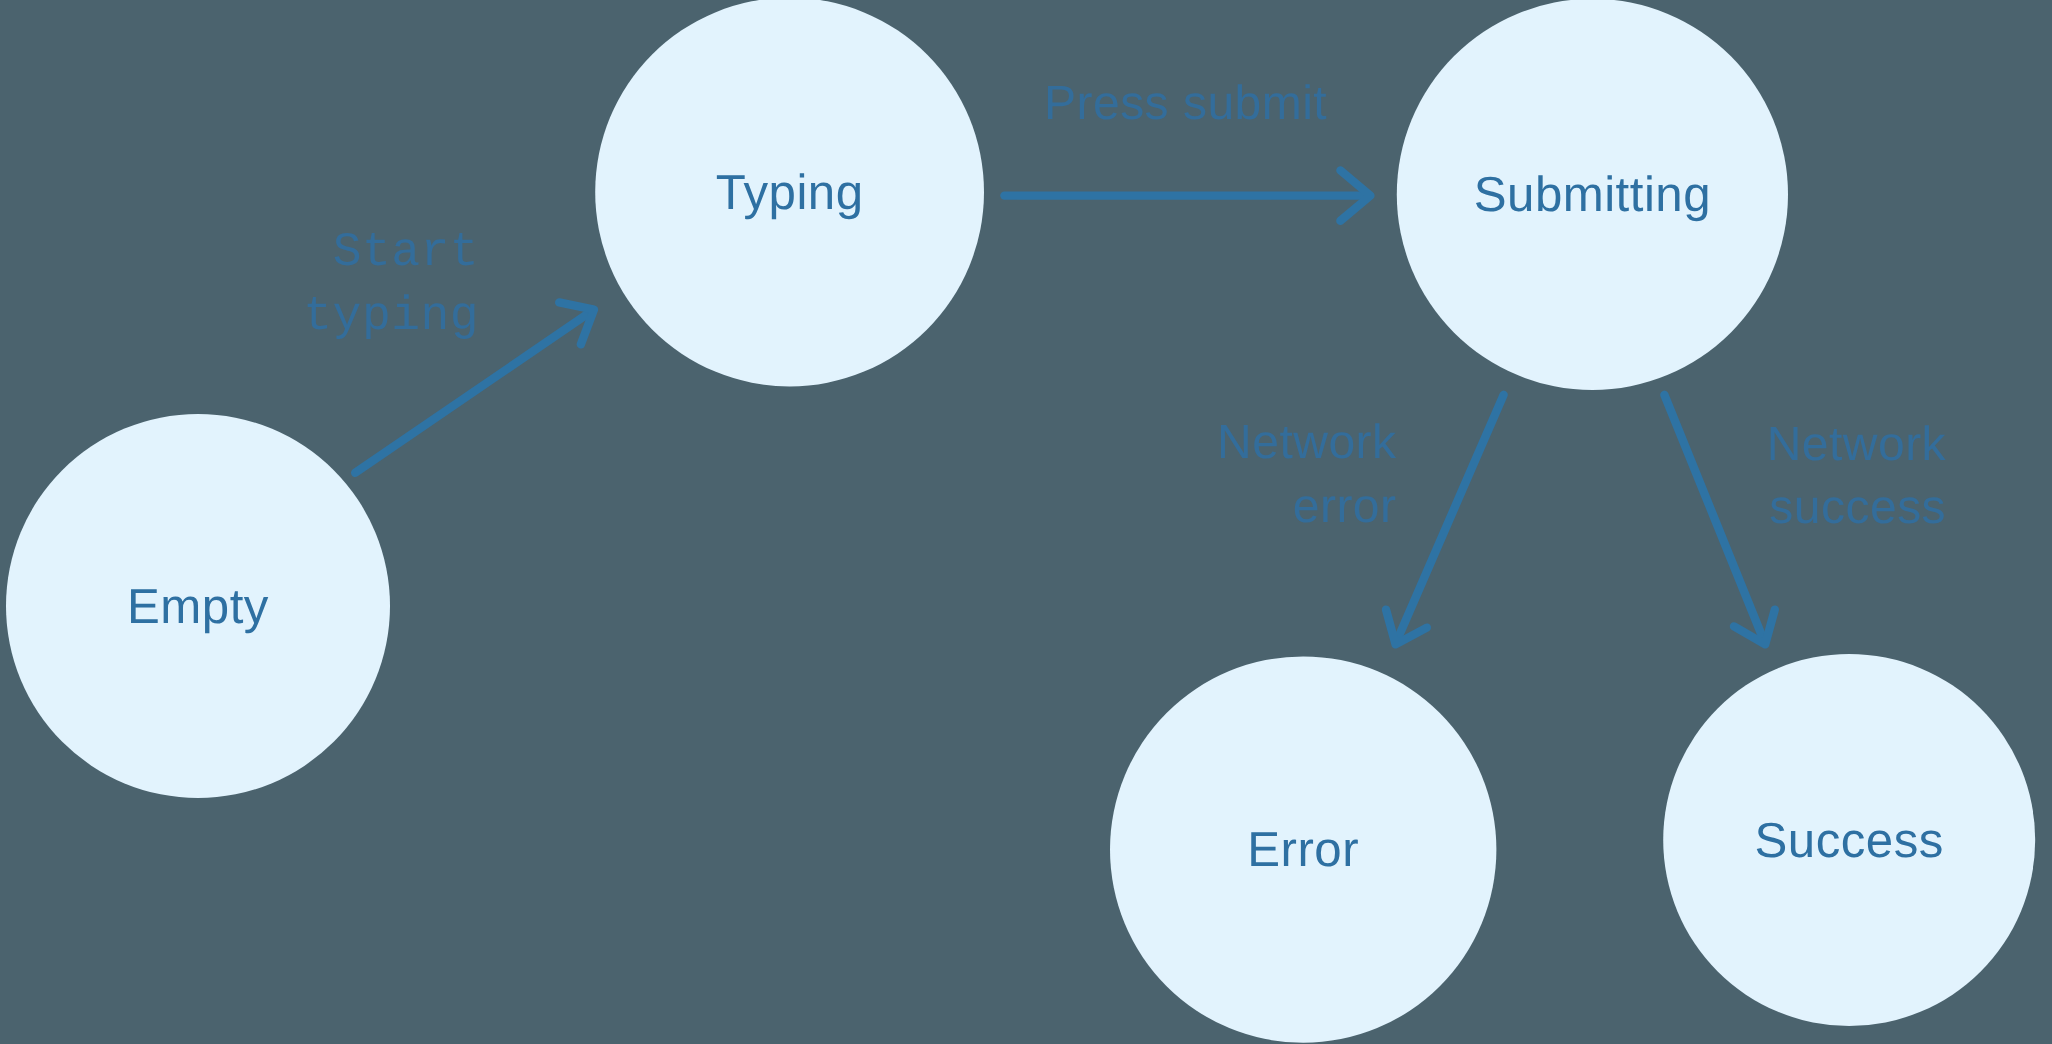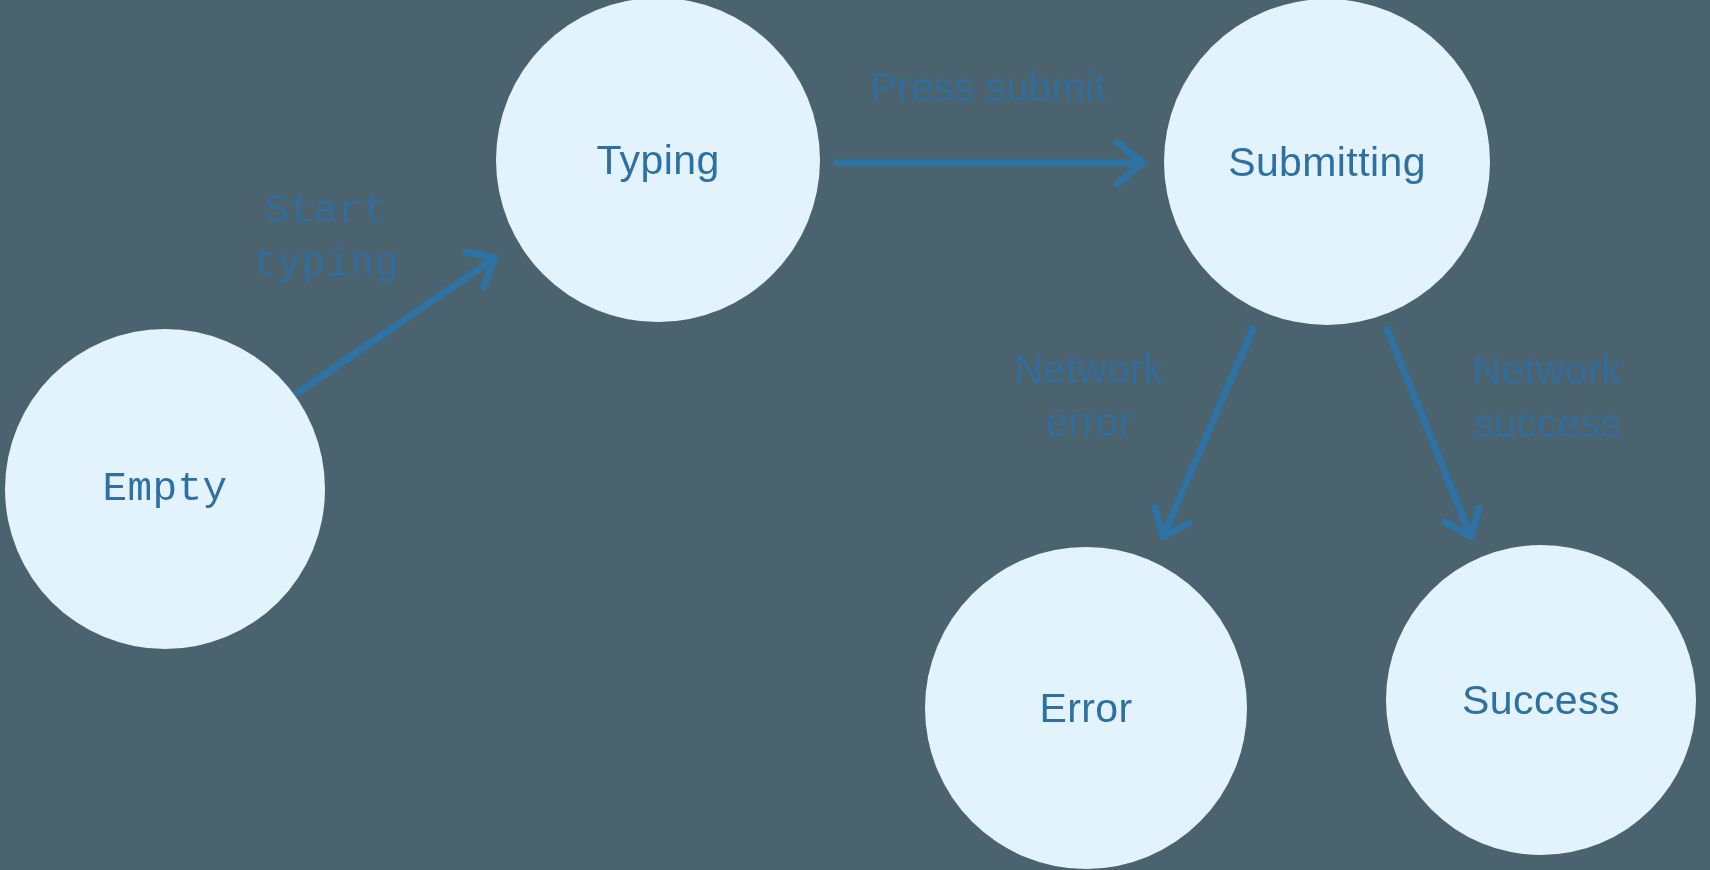--- a/index.html
+++ b/index.html
@@ -35,21 +35,21 @@
     display:flex;align-items:center;justify-content:center;
   }
   .node span{
     color:var(--node-text);
     font-size:41px;
     letter-spacing:0.4px;
   }
   .edge-label{
     position:absolute;
     transform:translate(-50%,-50%);
-    text-align:center;
+    text-align:right;
     color:var(--edge-label);
     font-size:40px;
     line-height:53px;
     letter-spacing:0.4px;
     white-space:nowrap;
   }
   .edge-label span{display:block;}
 </style>
 </head>
 <body>
@@ -68,21 +68,21 @@
     <g>
       <path d="M1253 329 L1164 534"></path>
       <path d="M1189 523 L1163 537 L1155 508"></path>
     </g>
     <g>
       <path d="M1387 329 L1470 534"></path>
       <path d="M1479 508 L1471 537 L1445 522"></path>
     </g>
   </svg>
 
-  <div class="node" style="left:5px;top:329px;width:320px;height:320px;font-family:Liberation Mono, monospace;">
+  <div class="node" style="left:5px;top:345px;width:320px;height:320px;">
     <span>Empty</span>
   </div>
 
   <div class="node" style="left:496px;top:-2px;width:324px;height:324px;">
     <span>Typing</span>
   </div>
 
   <div class="node" style="left:1164px;top:-1px;width:326px;height:326px;">
     <span>Submitting</span>
   </div>

